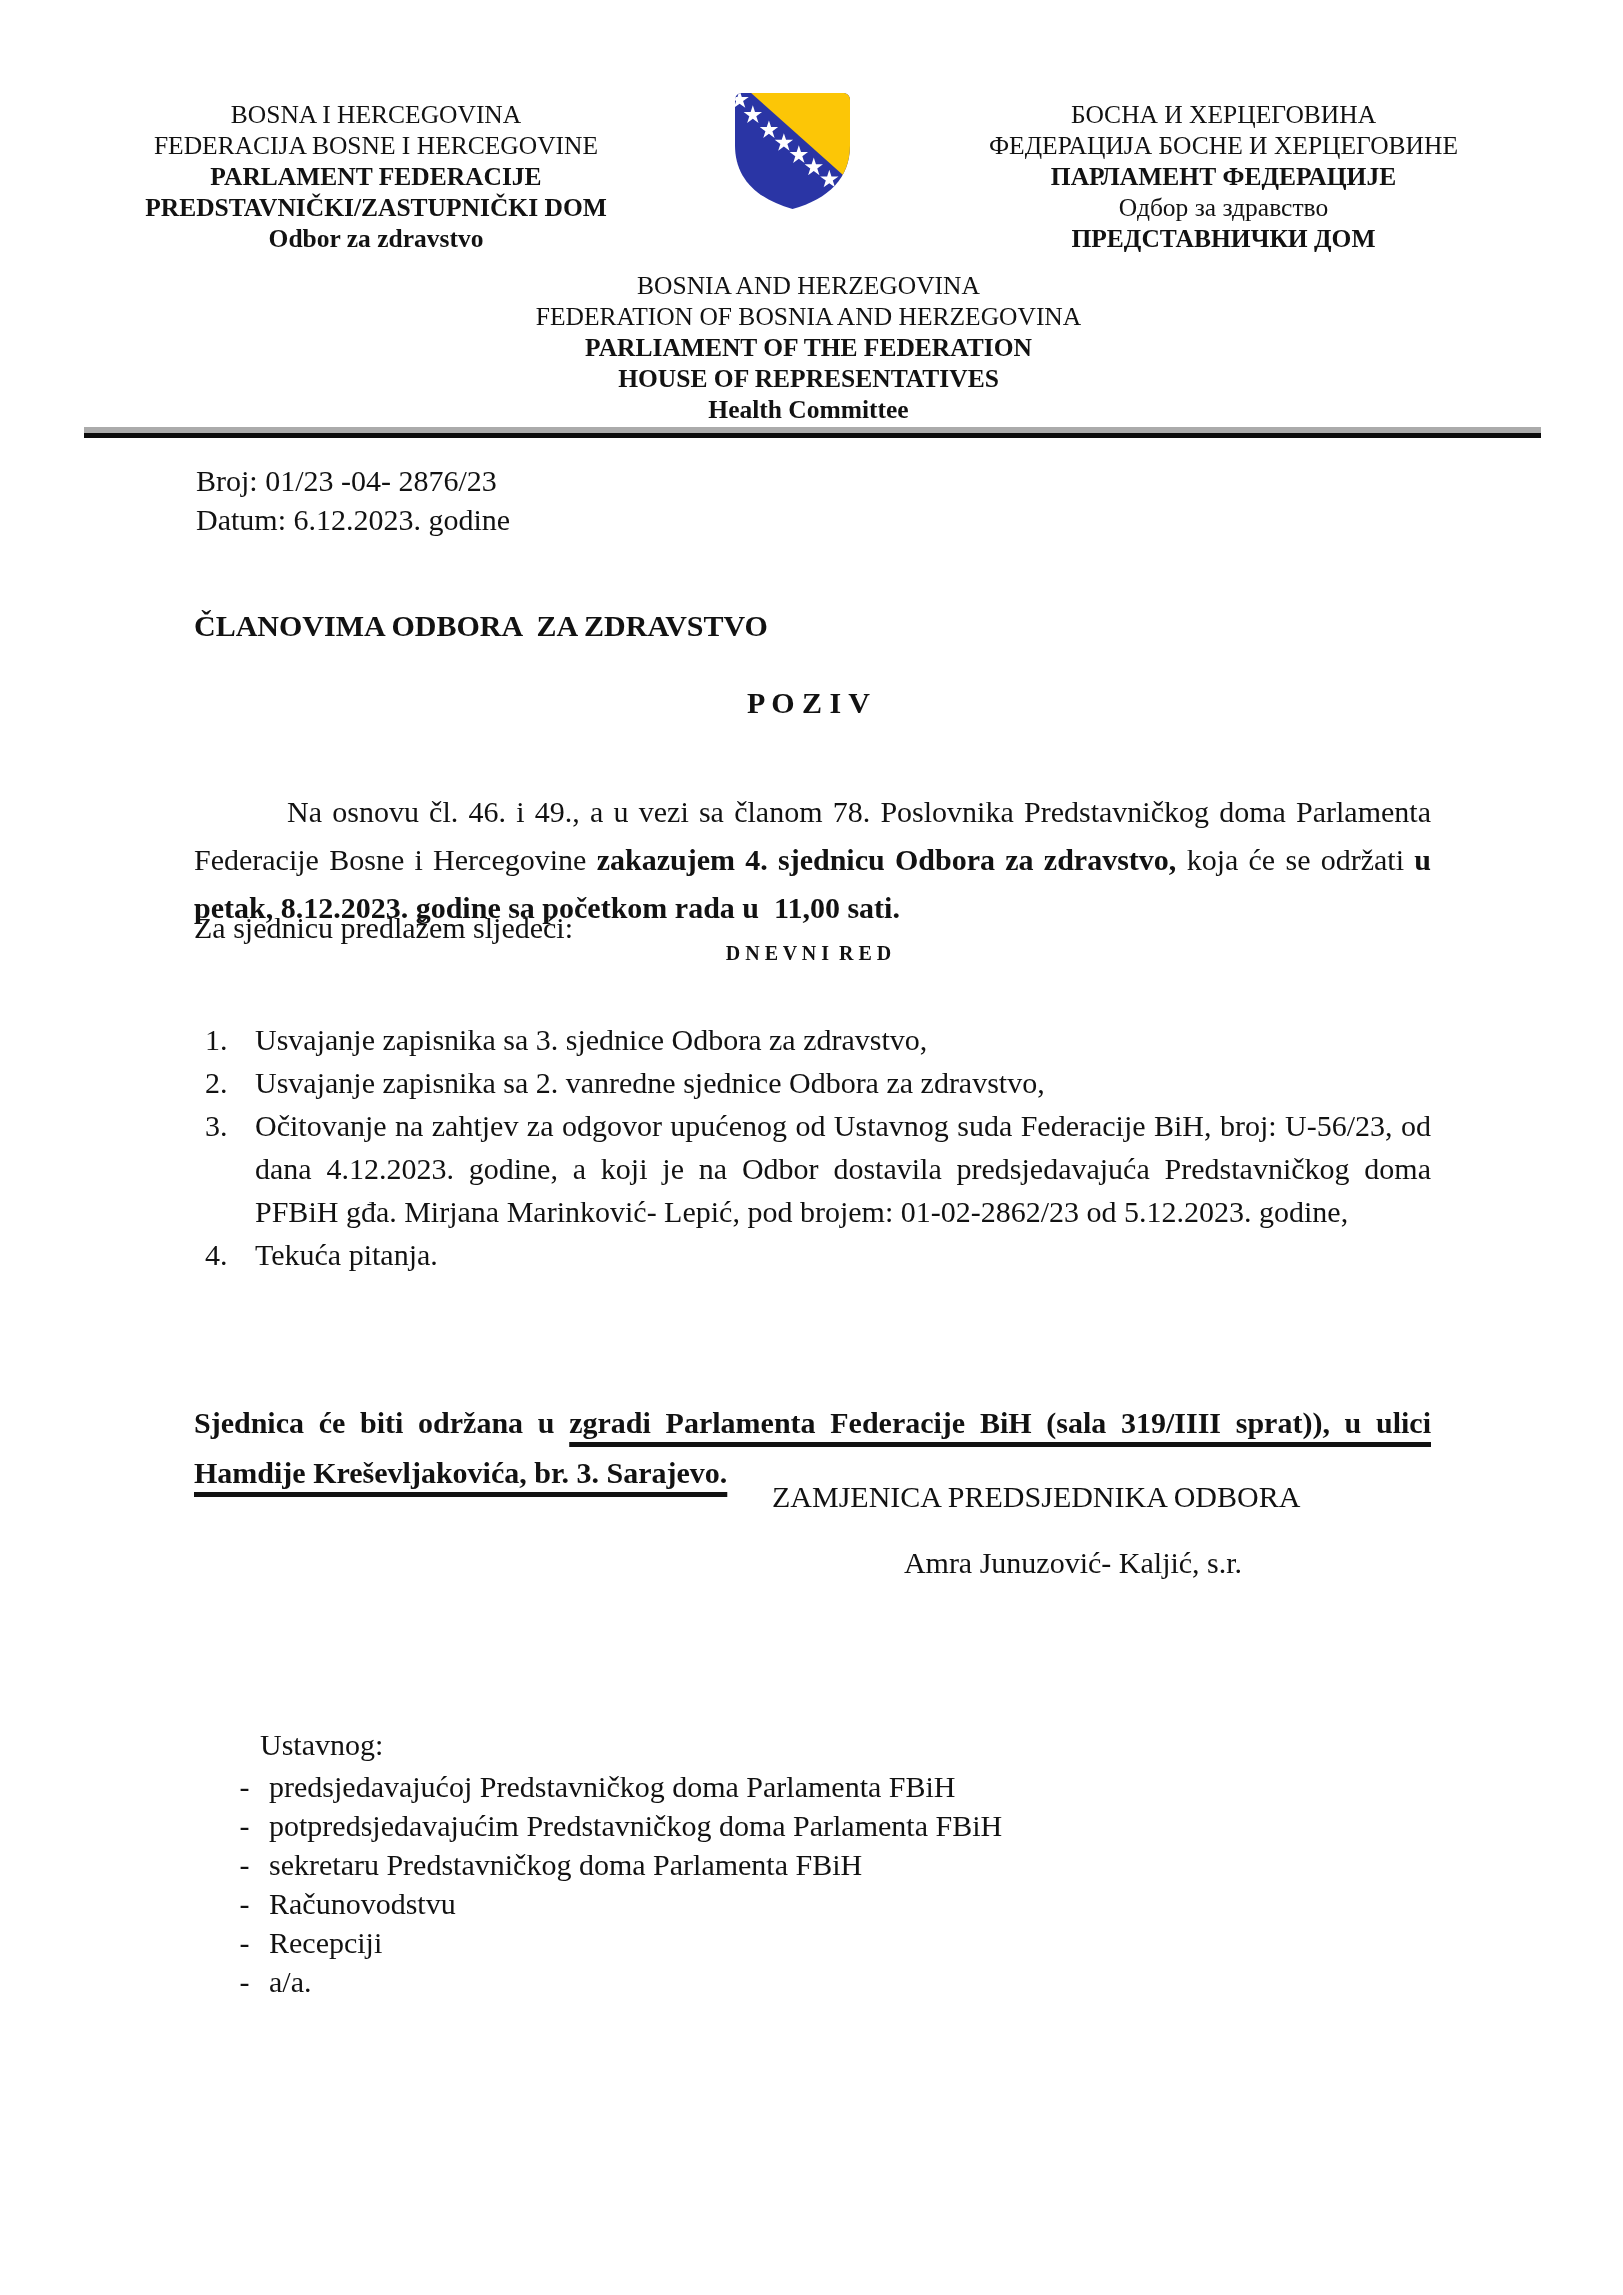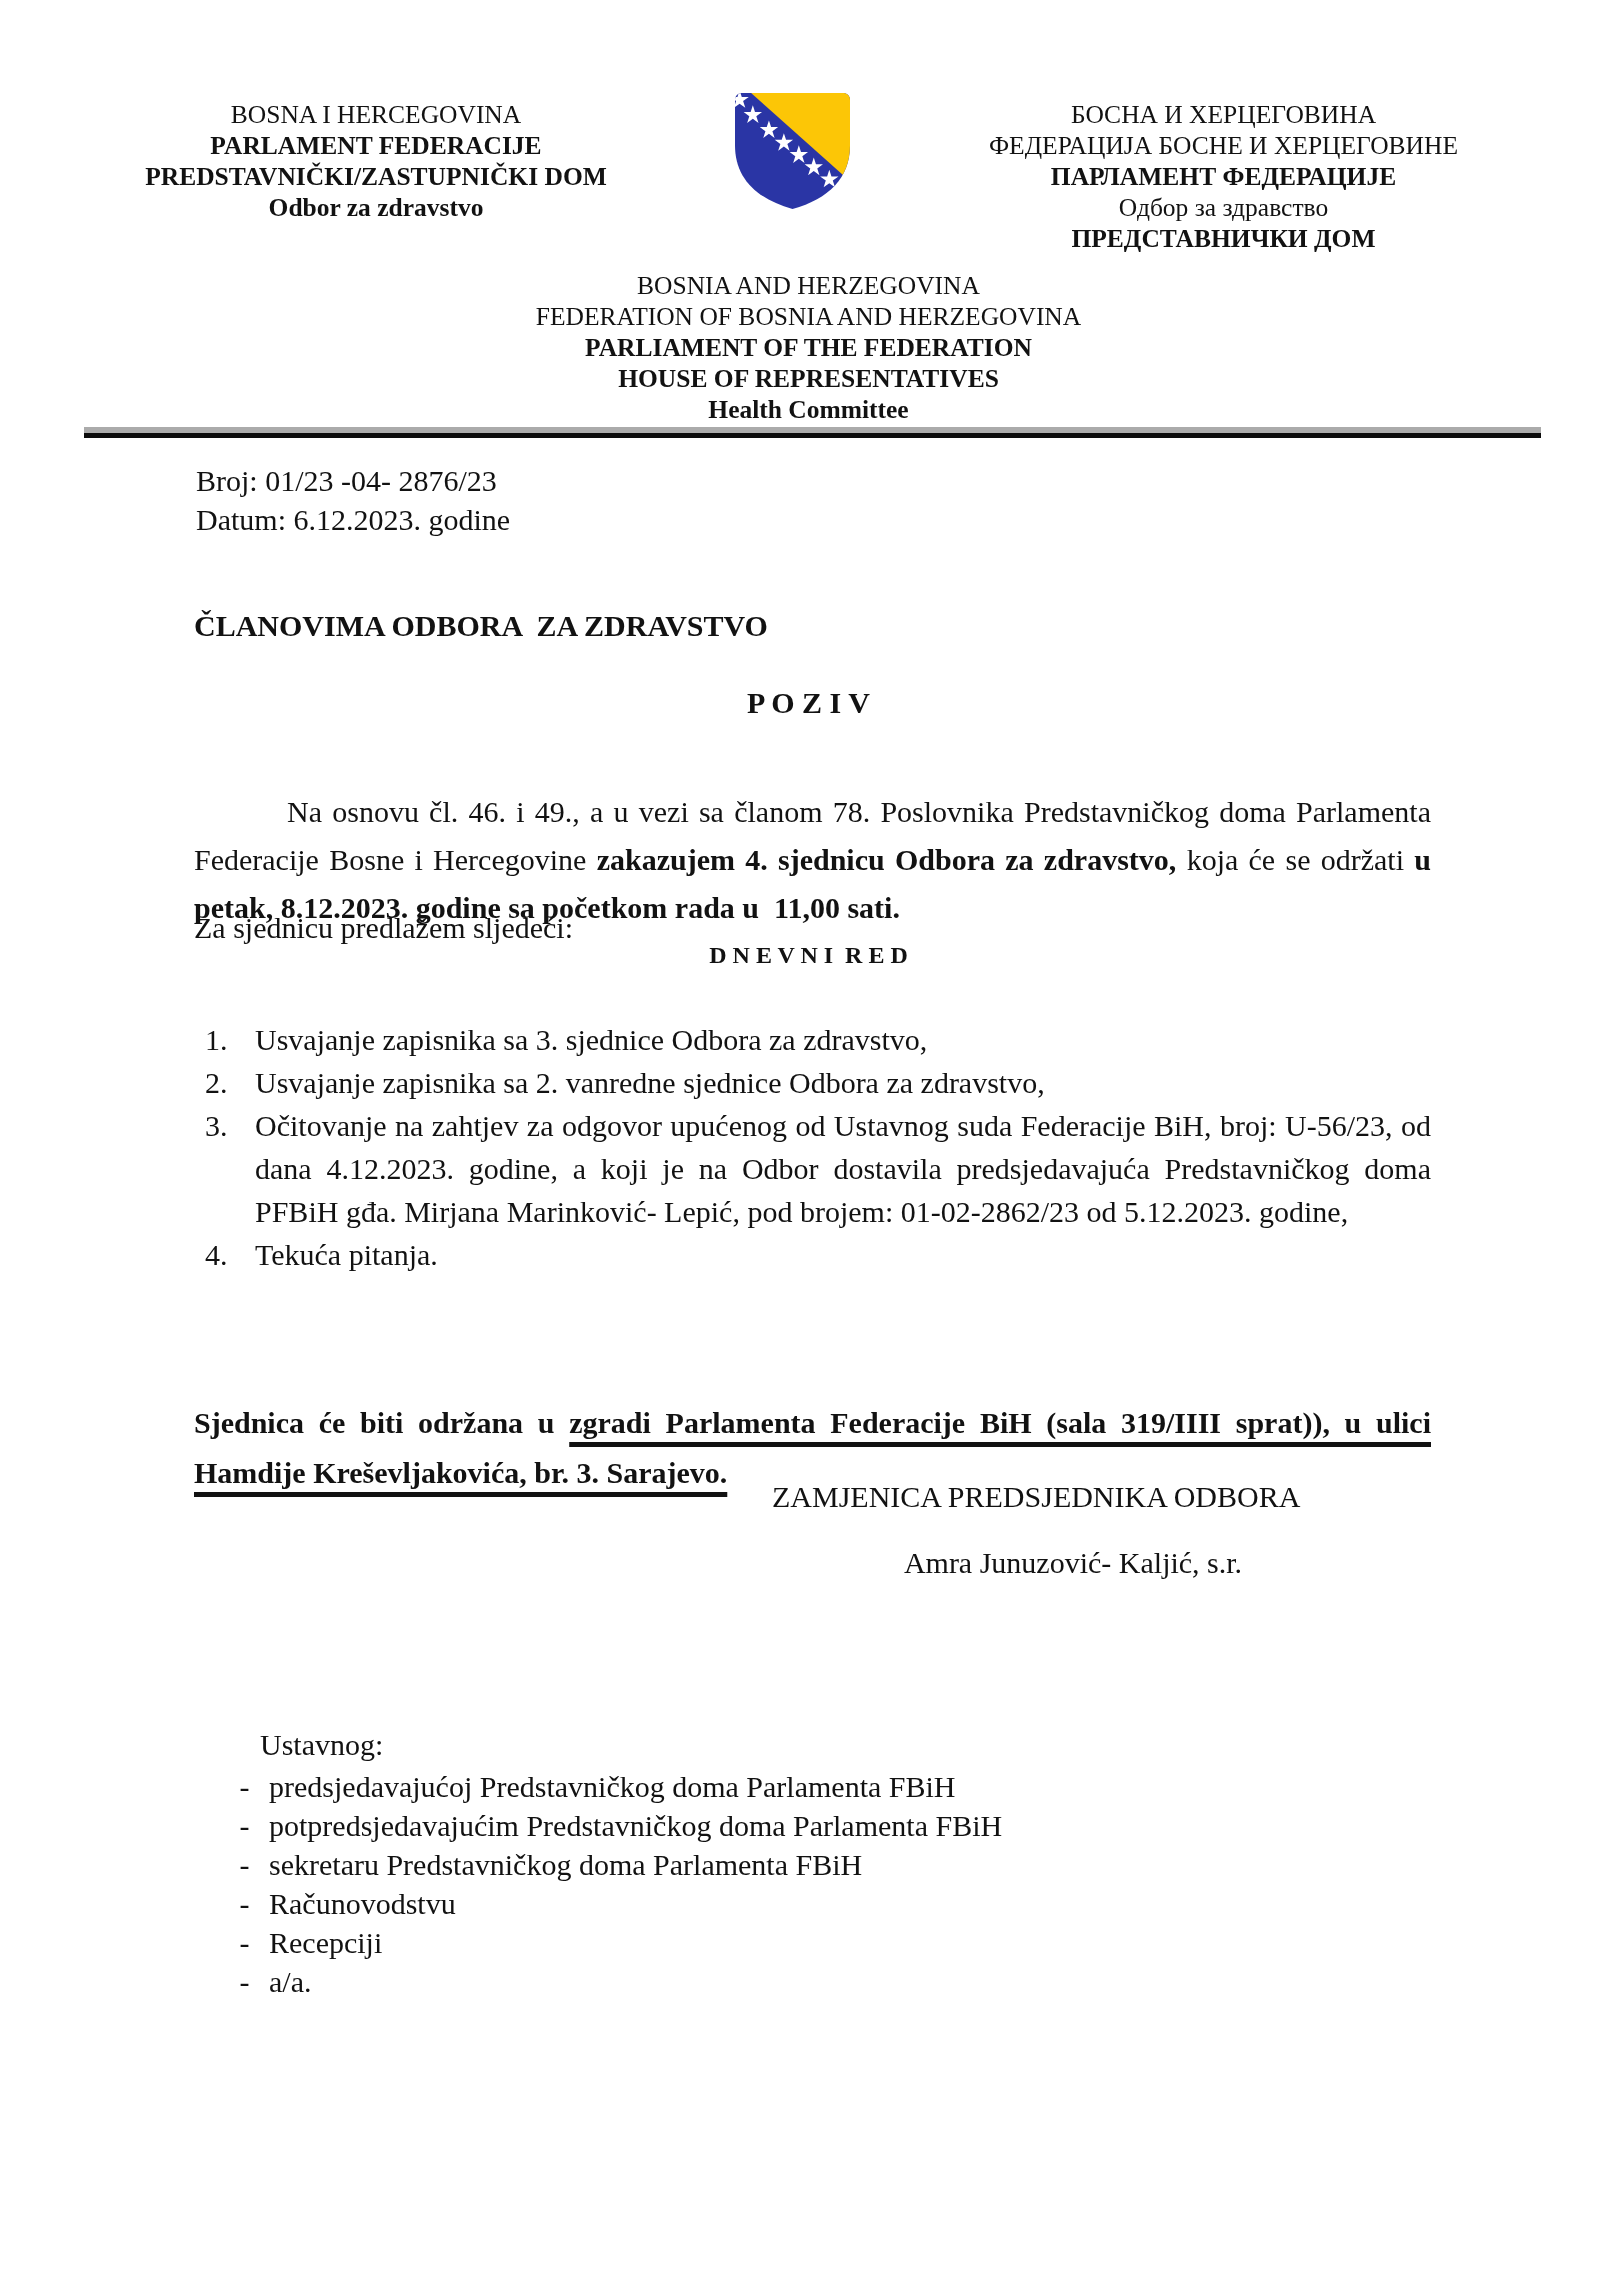--- a/index.html
+++ b/index.html
@@ -51,21 +51,21 @@
   .invitation-body {
     left:194px; top:758px; width:1237px;
     font-size:30px; line-height:48px;
     text-align:justify; text-indent:93px; white-space:pre-wrap;
   }
 
   .agenda-intro { left:194px; top:911px; font-size:30px; }
 
   .agenda-title {
     left:194px; top:942px; width:1229px; text-align:center;
-    font-size:24px; font-weight:bold; white-space:pre;
+    font-size:20px; font-weight:bold; white-space:pre;
   }
 
   .agenda-list { left:194px; top:1018px; width:1237px; font-size:30px; line-height:43px; }
   .agenda-item { position:relative; padding-left:61px; text-align:justify; }
   .agenda-item .num { position:absolute; left:11px; top:0; }
 
   .venue {
     left:194px; top:1368px; width:1237px;
     font-size:30px; line-height:50px; font-weight:bold; text-align:justify;
   }
@@ -83,20 +83,21 @@
   .dist-item  { position:relative; padding-left:53px; }
   .dist-item .dash { position:absolute; left:23.6px; top:0; }
 </style>
 </head>
 <body>
 
 <div class="page">
 
   <div class="hdr-block hdr-left">
     <div class="hdr-line">BOSNA I HERCEGOVINA</div>
+    <div class="hdr-line">FEDERACIJA BOSNE I HERCEGOVINE</div>
     <div class="hdr-line b">PARLAMENT FEDERACIJE</div>
     <div class="hdr-line b">PREDSTAVNIČKI/ZASTUPNIČKI DOM</div>
     <div class="hdr-line b i">Odbor za zdravstvo</div>
   </div>
 
   <svg class="abs emblem" viewBox="0 0 100 100" preserveAspectRatio="none" xmlns="http://www.w3.org/2000/svg">
     <defs>
       <clipPath id="shieldClip">
         <path d="M6,0 H94 C97,0 100,2 100,6 V45 C100,73 82,91 50,100 C18,91 0,73 0,45 V6 C0,2 3,0 6,0 Z"></path>
       </clipPath>

